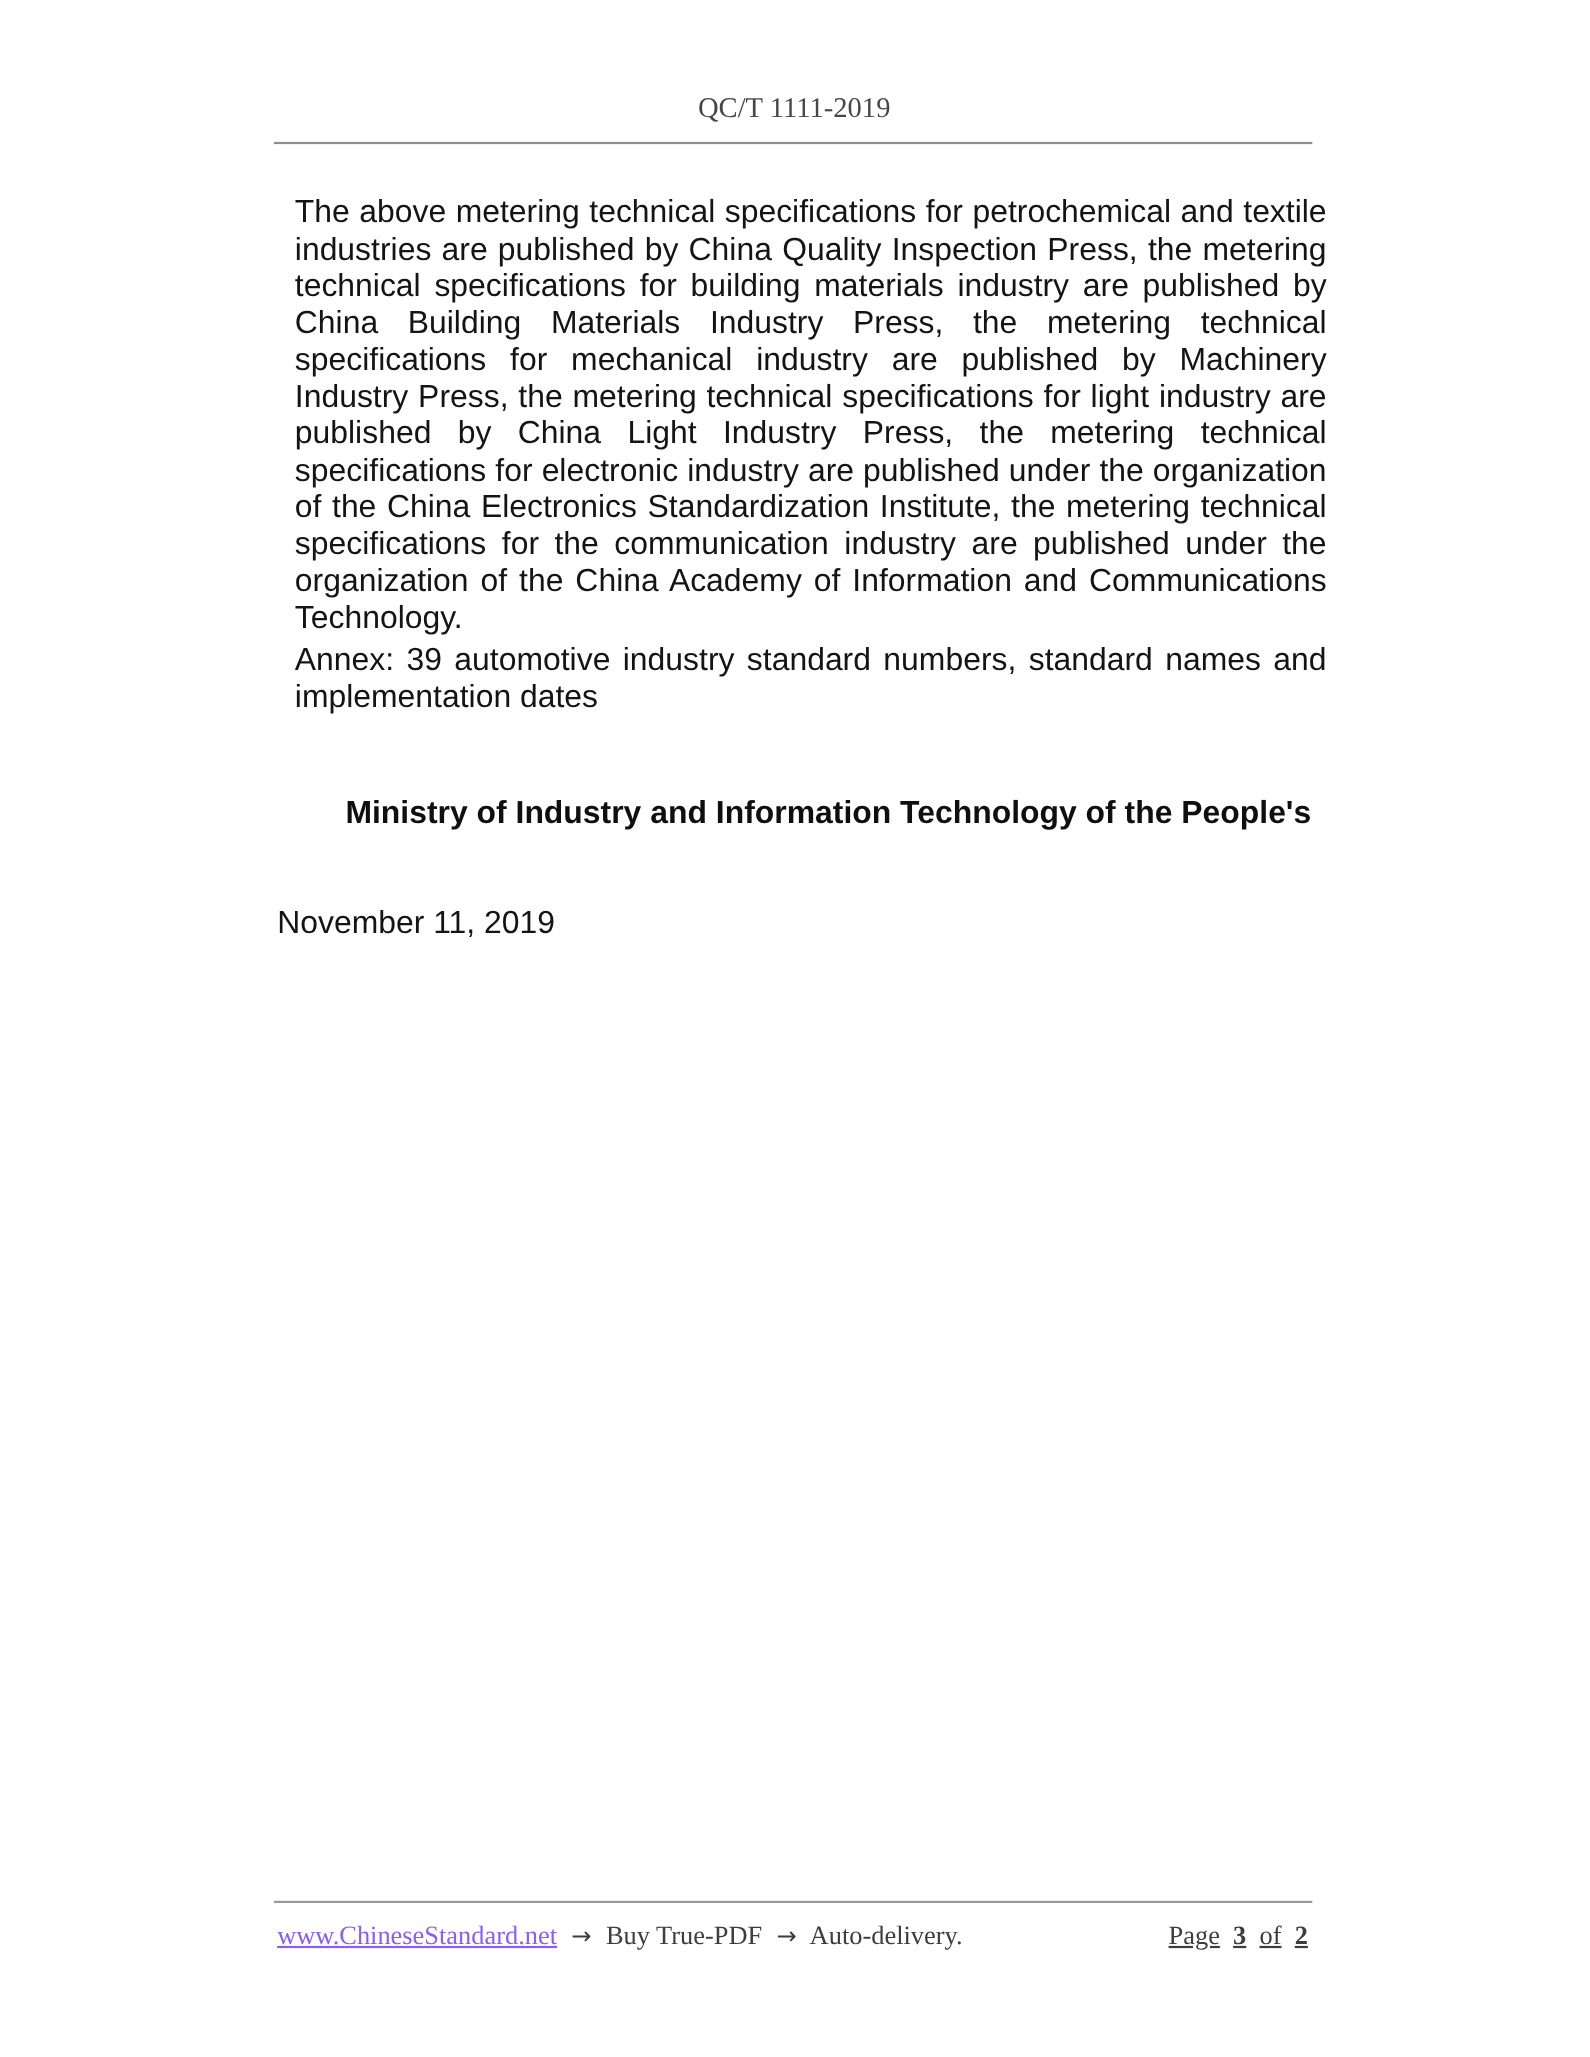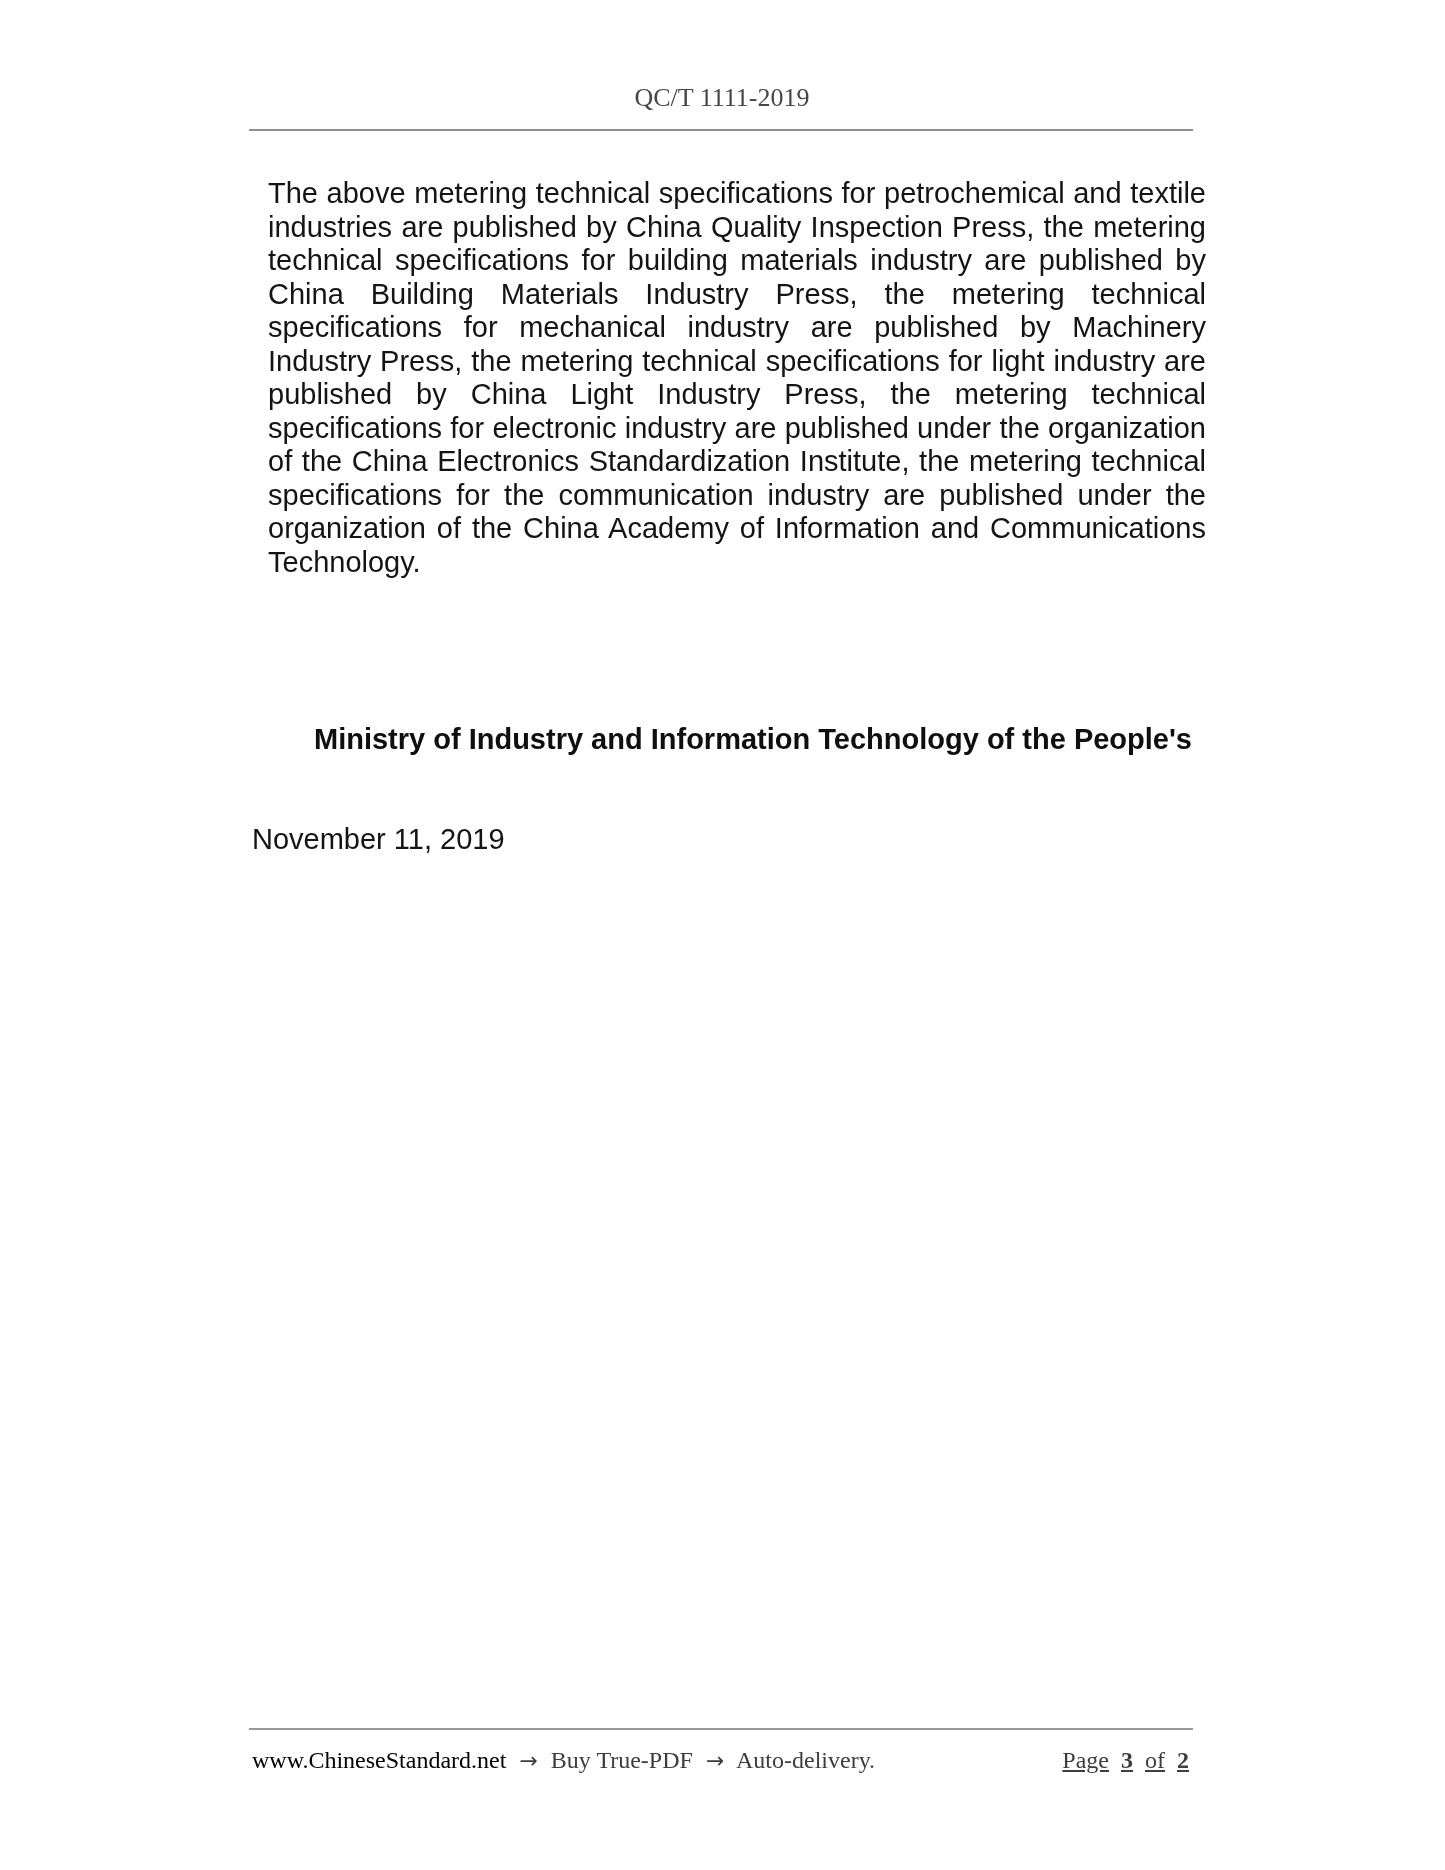--- a/index.html
+++ b/index.html
@@ -56,21 +56,22 @@
     position: absolute;
     top: 1744px; left: 252px; width: 940px;
     display: flex;
     justify-content: space-between;
     align-items: baseline;
     font-family: "Liberation Serif", serif;
     font-size: 24px; line-height: 32px;
     color: #3d3d3d;
   }
   .footer-link {
-    color: #000000;
+    color: #8b5cf6;
+    text-decoration: underline;
     cursor: pointer;
   }
   .arrow {
     font-family: "DejaVu Sans", sans-serif;
     margin: 0 7px;
     font-size: 22px;
   }
   .page-indicator span { margin: 0 3px; text-decoration: underline; }
   .pg-num { font-weight: bold; }
 </style>
@@ -78,20 +79,21 @@
 <body>
 
 <div class="page">
 
   <div class="standard-number">QC/T 1111-2019</div>
 
   <div class="rule header-rule"></div>
 
   <p class="body-para para-publishers">The above metering technical specifications for petrochemical and textile industries are published by China Quality Inspection Press, the metering technical specifications for building materials industry are published by China Building Materials Industry Press, the metering technical specifications for mechanical industry are published by Machinery Industry Press, the metering technical specifications for light industry are published by China Light Industry Press, the metering technical specifications for electronic industry are published under the organization of the China Electronics Standardization Institute, the metering technical specifications for the communication industry are published under the organization of the China Academy of Information and Communications Technology.</p>
 
+  <p class="body-para para-annex">Annex: 39 automotive industry standard numbers, standard names and implementation dates</p>
 
   <div class="issuer">
     <div>Ministry of Industry and Information Technology of the People's</div>
   </div>
 
   <div class="issue-date">November 11, 2019</div>
 
   <div class="rule footer-rule"></div>
 
   <div class="footer-row">

